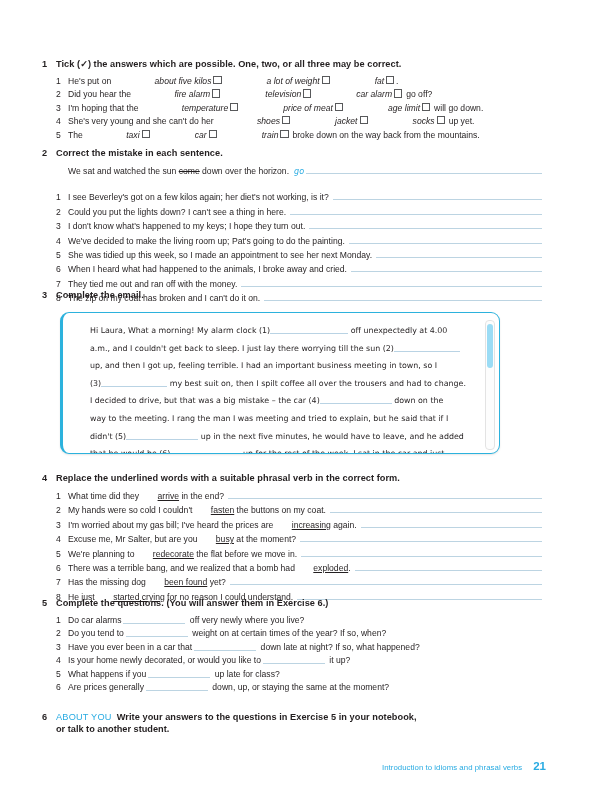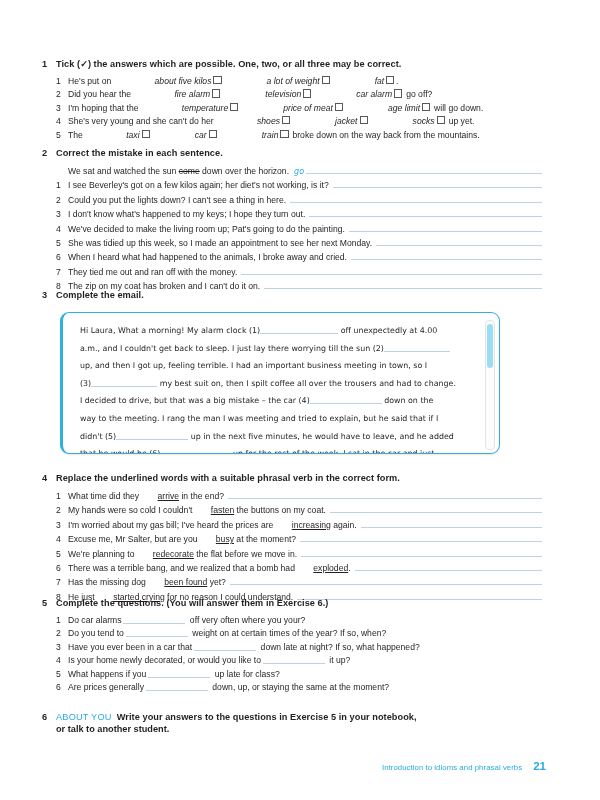--- a/index.html
+++ b/index.html
@@ -125,21 +125,21 @@
     box-sizing: border-box;
     background: #ffffff;
     border: 1.6px solid #2cb2dd;
     border-left-width: 3.4px;
     border-radius: 9px;
     box-shadow: 0 1px 2px rgba(0,0,0,0.10);
     overflow: hidden;
   }
   .email-body {
     position: absolute;
-    left: 17px;
+    left: 27px;
     top: 9px;
     width: 404px;
     font-family: "DejaVu Sans", sans-serif;
     font-size: 7.9px;
     line-height: 17.6px;
     color: #231f20;
   }
   .email-body .eline { white-space: nowrap; }
   .email-body .blank { border-bottom-color: #b9d3e4; }
 
@@ -219,21 +219,21 @@
   </section>
 
   <section class="exercise" style="top:148px;">
     <div class="ex-head">
       <span class="ex-num">2</span>
       <span class="ex-title">Correct the mistake in each sentence.</span>
     </div>
     <ul class="items">
       <li class="item item-example">
         <span class="q-text" style="flex:0 0 auto;"><span>We sat and watched the sun </span><span class="strike">come</span><span> down over the horizon.</span></span>
-        <span class="handwrite" style="margin:0 2px 0 5px;">go</span>
+        <span class="handwrite" style="margin:0 2px 12px 5px;">go</span>
         <span class="tail-rule" style="margin-left:0;"></span>
       </li>
       <li class="item">
           <span class="q-num">1</span>
           <span class="q-text" style="flex:0 0 auto;">I see Beverley's got on a few kilos again; her diet's not working, is it?</span>
           <span class="tail-rule"></span>
         </li>
       <li class="item">
           <span class="q-num">2</span>
           <span class="q-text" style="flex:0 0 auto;">Could you put the lights down? I can't see a thing in here.</span>
@@ -346,21 +346,21 @@
   </section>
 
   <section class="exercise" style="top:598px;">
     <div class="ex-head">
       <span class="ex-num">5</span>
       <span class="ex-title">Complete the questions. (You will answer them in Exercise 6.)</span>
     </div>
     <ul class="items">
       <li class="item">
           <span class="q-num">1</span>
-          <span class="q-text"><span>Do car alarms</span><span class="blank" style="width:62px;margin:0 2px;"></span><span> off very often where you your?</span></span>
+          <span class="q-text"><span>Do car alarms</span><span class="blank" style="width:62px;margin:0 2px;"></span><span> off very newly where you live?</span></span>
         </li>
       <li class="item">
           <span class="q-num">2</span>
           <span class="q-text"><span>Do you tend to</span><span class="blank" style="width:62px;margin:0 2px;"></span><span> weight on at certain times of the year? If so, when?</span></span>
         </li>
       <li class="item">
           <span class="q-num">3</span>
           <span class="q-text"><span>Have you ever been in a car that</span><span class="blank" style="width:62px;margin:0 2px;"></span><span> down late at night? If so, what happened?</span></span>
         </li>
       <li class="item">

